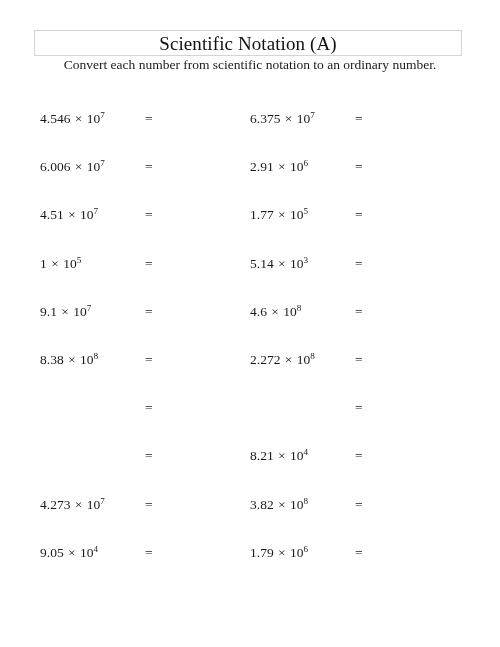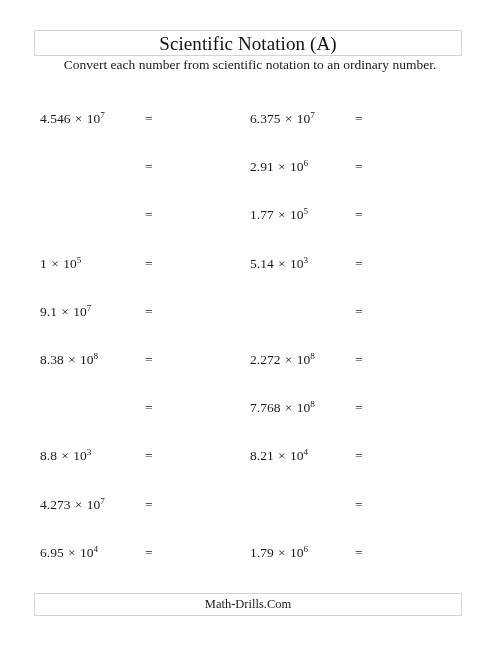--- a/index.html
+++ b/index.html
@@ -141,31 +141,33 @@
           <div class="answer" style="position: absolute; left: 122px; width: 110px; font-size: 13.5px;"></div>
         </div>
         <div class="cell cell-right">
           <div class="expr"><span>6.375</span><span class="times"> × </span><span>10</span><sup>7</sup></div>
           <div class="eq">=</div>
           <div class="answer" style="position: absolute; left: 122px; width: 110px; font-size: 13.5px;"></div>
         </div>
       </div>
       <div class="prow">
         <div class="cell cell-left">
+          <div class="expr"><span>6.006</span><span class="times"> × </span><span>10</span><sup>7</sup></div>
           <div class="eq">=</div>
           <div class="answer" style="position: absolute; left: 122px; width: 110px; font-size: 13.5px;"></div>
         </div>
         <div class="cell cell-right">
           <div class="expr"><span>2.91</span><span class="times"> × </span><span>10</span><sup>6</sup></div>
           <div class="eq">=</div>
           <div class="answer" style="position: absolute; left: 122px; width: 110px; font-size: 13.5px;"></div>
         </div>
       </div>
       <div class="prow">
         <div class="cell cell-left">
+          <div class="expr"><span>4.51</span><span class="times"> × </span><span>10</span><sup>7</sup></div>
           <div class="eq">=</div>
           <div class="answer" style="position: absolute; left: 122px; width: 110px; font-size: 13.5px;"></div>
         </div>
         <div class="cell cell-right">
           <div class="expr"><span>1.77</span><span class="times"> × </span><span>10</span><sup>5</sup></div>
           <div class="eq">=</div>
           <div class="answer" style="position: absolute; left: 122px; width: 110px; font-size: 13.5px;"></div>
         </div>
       </div>
       <div class="prow">
@@ -180,20 +182,21 @@
           <div class="answer" style="position: absolute; left: 122px; width: 110px; font-size: 13.5px;"></div>
         </div>
       </div>
       <div class="prow">
         <div class="cell cell-left">
           <div class="expr"><span>9.1</span><span class="times"> × </span><span>10</span><sup>7</sup></div>
           <div class="eq">=</div>
           <div class="answer" style="position: absolute; left: 122px; width: 110px; font-size: 13.5px;"></div>
         </div>
         <div class="cell cell-right">
+          <div class="expr"><span>4.6</span><span class="times"> × </span><span>10</span><sup>8</sup></div>
           <div class="eq">=</div>
           <div class="answer" style="position: absolute; left: 122px; width: 110px; font-size: 13.5px;"></div>
         </div>
       </div>
       <div class="prow">
         <div class="cell cell-left">
           <div class="expr"><span>8.38</span><span class="times"> × </span><span>10</span><sup>8</sup></div>
           <div class="eq">=</div>
           <div class="answer" style="position: absolute; left: 122px; width: 110px; font-size: 13.5px;"></div>
         </div>
@@ -202,59 +205,55 @@
           <div class="eq">=</div>
           <div class="answer" style="position: absolute; left: 122px; width: 110px; font-size: 13.5px;"></div>
         </div>
       </div>
       <div class="prow">
         <div class="cell cell-left">
           <div class="eq">=</div>
           <div class="answer" style="position: absolute; left: 122px; width: 110px; font-size: 13.5px;"></div>
         </div>
         <div class="cell cell-right">
-          <div class="expr"><span>7.768</span><span class="times"> × </span><span>10</span><sup>8</sup></div>
-          <div class="eq">=</div>
-          <div class="answer" style="position: absolute; left: 122px; width: 110px; font-size: 13.5px;"></div>
-        </div>
-      </div>
-      <div class="prow">
-        <div class="cell cell-left">
-          <div class="expr"><span>8.8</span><span class="times"> × </span><span>10</span><sup>3</sup></div>
+          <div class="eq">=</div>
+          <div class="answer" style="position: absolute; left: 122px; width: 110px; font-size: 13.5px;"></div>
+        </div>
+      </div>
+      <div class="prow">
+        <div class="cell cell-left">
           <div class="eq">=</div>
           <div class="answer" style="position: absolute; left: 122px; width: 110px; font-size: 13.5px;"></div>
         </div>
         <div class="cell cell-right">
           <div class="expr"><span>8.21</span><span class="times"> × </span><span>10</span><sup>4</sup></div>
           <div class="eq">=</div>
           <div class="answer" style="position: absolute; left: 122px; width: 110px; font-size: 13.5px;"></div>
         </div>
       </div>
       <div class="prow">
         <div class="cell cell-left">
           <div class="expr"><span>4.273</span><span class="times"> × </span><span>10</span><sup>7</sup></div>
           <div class="eq">=</div>
           <div class="answer" style="position: absolute; left: 122px; width: 110px; font-size: 13.5px;"></div>
         </div>
         <div class="cell cell-right">
-          <div class="eq">=</div>
-          <div class="answer" style="position: absolute; left: 122px; width: 110px; font-size: 13.5px;"></div>
-        </div>
-      </div>
-      <div class="prow">
-        <div class="cell cell-left">
-          <div class="expr"><span>6.95</span><span class="times"> × </span><span>10</span><sup>4</sup></div>
+          <div class="expr"><span>3.82</span><span class="times"> × </span><span>10</span><sup>8</sup></div>
+          <div class="eq">=</div>
+          <div class="answer" style="position: absolute; left: 122px; width: 110px; font-size: 13.5px;"></div>
+        </div>
+      </div>
+      <div class="prow">
+        <div class="cell cell-left">
+          <div class="expr"><span>9.05</span><span class="times"> × </span><span>10</span><sup>4</sup></div>
           <div class="eq">=</div>
           <div class="answer" style="position: absolute; left: 122px; width: 110px; font-size: 13.5px;"></div>
         </div>
         <div class="cell cell-right">
           <div class="expr"><span>1.79</span><span class="times"> × </span><span>10</span><sup>6</sup></div>
           <div class="eq">=</div>
           <div class="answer" style="position: absolute; left: 122px; width: 110px; font-size: 13.5px;"></div>
         </div>
       </div>
     </div>
 
-  <div class="footer-box">
-    <span class="footer-text">Math-Drills.Com</span>
-  </div>
 
 </div>
 
 </body></html>

